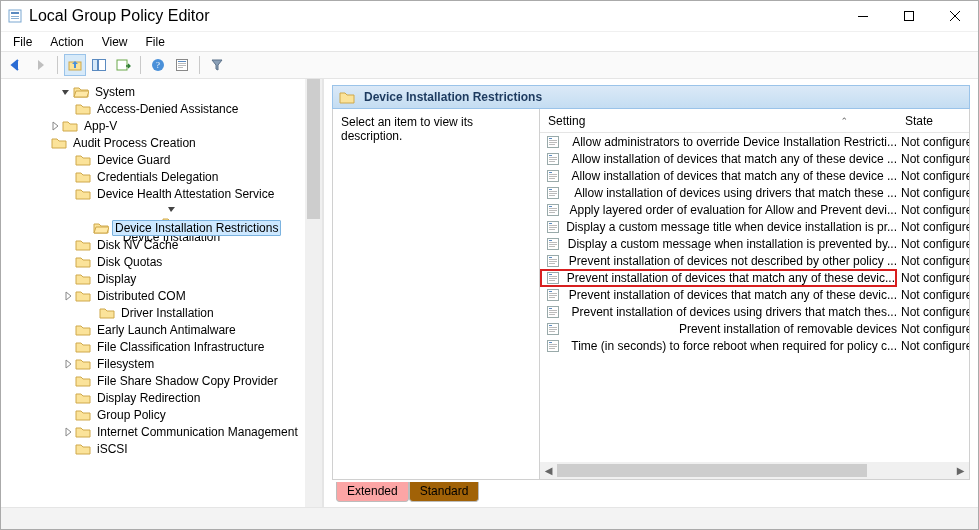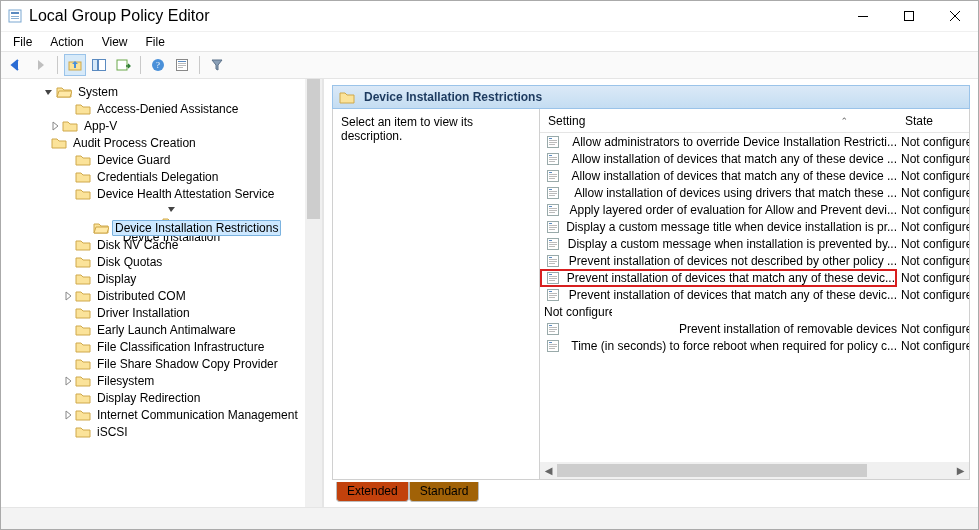--- a/index.html
+++ b/index.html
@@ -47,21 +47,21 @@
   .lrow .name { flex:1; display:flex; align-items:center; gap:4px; padding-left:6px; white-space:nowrap; overflow:hidden; text-overflow:ellipsis;justify-content:space-between;}
   .lrow .name .txt { overflow:hidden; text-overflow:ellipsis; white-space:nowrap; }
   .lrow .state { width:72px; flex-shrink:0; padding-left:4px; white-space:nowrap; overflow:hidden; text-overflow:clip;}
   .lrow.highlight .name { border:2px solid #d81f1f; padding-left:4px; }
   .setting-icon { width:14px; height:14px; flex-shrink:0; display:inline-flex; align-items:center; justify-content:center;}
   .h-scroll { height:17px; background:#f0f0f0; display:flex; align-items:center; margin-top:auto;}
   .h-scroll .arrow { width:17px; height:17px; display:flex; align-items:center; justify-content:center; color:#666; font-size:10px;}
   .h-scroll .track { flex:1; height:17px; position:relative;}
   .h-scroll .hthumb { position:absolute; left:0; top:2px; bottom:2px; width:310px; background:#cdcdcd;}
   .tabs { height:23px; display:flex; align-items:flex-end; padding-left:4px; gap:0; margin:0 8px 4px 8px;}
-  .tab { border:1px solid #bcbcbc; border-top:none; border-radius:0 0 4px 4px; padding:2px 10px 3px; font-size:12px; background:#c2410c; position:relative; top:-1px;}
+  .tab { border:1px solid #bcbcbc; border-top:none; border-radius:0 0 4px 4px; padding:2px 10px 3px; font-size:12px; background:#fca5a5; position:relative; top:-1px;}
   .tab.inactive { background:#a16207;}
   .statusbar { height:22px; border-top:1px solid #e5e5e5; background:#f3f3f3;}
   svg { display:block; }
 </style>
 </head>
 <body>
 
 <div class="window">
 
   <div class="titlebar">
@@ -155,21 +155,21 @@
         </svg>
       </div>
   </div>
 
   <div class="content">
 
     <div class="tree-pane">
       <div class="tree-scroll">
         <ul class="tree" id="tree-root">
             <li>
-              <div class="row" style="padding-left: 41px;">
+              <div class="row" style="padding-left: 58px;">
                 <span class="twisty open">
                   <svg width="10" height="10">
                     <path d="M1 3 L8 3 L4 8 Z" fill="#444"></path>
                   </svg>
                 </span>
                 <span class="folder-icon">
                   <svg width="16" height="14">
                     <path d="M1 3 H6 L8 5 H15 V12 H1 Z" fill="#fbe39a" stroke="#cfa84a"></path>
                     <path d="M1 12 L3 6 H16 L14 12 Z" fill="#ffe9a8" stroke="#cfa84a"></path>
                   </svg>
@@ -319,21 +319,21 @@
                     </span>
                     <span class="folder-icon">
                       <svg width="16" height="14">
                         <path d="M1 3 H6 L8 5 H15 V12 H1 Z" fill="#fbe39a" stroke="#cfa84a"></path>
                       </svg>
                     </span>
                     <span class="label">Distributed COM</span>
                   </div>
                 </li>
                 <li>
-                  <div class="row" style="padding-left: 60px;">
+                  <div class="row" style="padding-left: 84px;">
                     <span class="twisty"></span>
                     <span class="folder-icon">
                       <svg width="16" height="14">
                         <path d="M1 3 H6 L8 5 H15 V12 H1 Z" fill="#fbe39a" stroke="#cfa84a"></path>
                       </svg>
                     </span>
                     <span class="label">Driver Installation</span>
                   </div>
                 </li>
                 <li>
@@ -349,31 +349,20 @@
                 </li>
                 <li>
                   <div class="row" style="padding-left: 60px;">
                     <span class="twisty"></span>
                     <span class="folder-icon">
                       <svg width="16" height="14">
                         <path d="M1 3 H6 L8 5 H15 V12 H1 Z" fill="#fbe39a" stroke="#cfa84a"></path>
                       </svg>
                     </span>
                     <span class="label">File Classification Infrastructure</span>
-                  </div>
-                </li>
-                <li>
-                  <div class="row" style="padding-left: 60px;">
-                    <span class="twisty"></span>
-                    <span class="folder-icon">
-                      <svg width="16" height="14">
-                        <path d="M1 3 H6 L8 5 H15 V12 H1 Z" fill="#fbe39a" stroke="#cfa84a"></path>
-                      </svg>
-                    </span>
-                    <span class="label">File Share Shadow Copy Provider</span>
                   </div>
                 </li>
                 <li>
                   <div class="row" style="padding-left: 60px;">
                     <span class="twisty">
                       <svg width="10" height="10">
                         <path d="M3 1 L8 5 L3 9 Z" fill="none" stroke="#888"></path>
                       </svg>
                     </span>
                     <span class="folder-icon">
@@ -385,21 +374,43 @@
                   </div>
                 </li>
                 <li>
                   <div class="row" style="padding-left: 60px;">
                     <span class="twisty"></span>
                     <span class="folder-icon">
                       <svg width="16" height="14">
                         <path d="M1 3 H6 L8 5 H15 V12 H1 Z" fill="#fbe39a" stroke="#cfa84a"></path>
                       </svg>
                     </span>
+                    <span class="label">File Share Shadow Copy Provider</span>
+                  </div>
+                </li>
+                <li>
+                  <div class="row" style="padding-left: 60px;">
+                    <span class="twisty"></span>
+                    <span class="folder-icon">
+                      <svg width="16" height="14">
+                        <path d="M1 3 H6 L8 5 H15 V12 H1 Z" fill="#fbe39a" stroke="#cfa84a"></path>
+                      </svg>
+                    </span>
                     <span class="label">Display Redirection</span>
+                  </div>
+                </li>
+                <li>
+                  <div class="row" style="padding-left: 60px;">
+                    <span class="twisty"></span>
+                    <span class="folder-icon">
+                      <svg width="16" height="14">
+                        <path d="M1 3 H6 L8 5 H15 V12 H1 Z" fill="#fbe39a" stroke="#cfa84a"></path>
+                      </svg>
+                    </span>
+                    <span class="label">Group Policy</span>
                   </div>
                 </li>
                 <li>
                   <div class="row" style="padding-left: 60px;">
                     <span class="twisty">
                       <svg width="10" height="10">
                         <path d="M3 1 L8 5 L3 9 Z" fill="none" stroke="#888"></path>
                       </svg>
                     </span>
                     <span class="folder-icon">
@@ -599,20 +610,32 @@
                         <rect x="3" y="5" width="8" height="1" fill="#bbb"></rect>
                         <rect x="3" y="7" width="8" height="1" fill="#bbb"></rect>
                         <rect x="3" y="9" width="6" height="1" fill="#bbb"></rect>
                       </svg>
                     </span>
                     <span class="txt">Prevent installation of devices that match any of these devic...</span>
                   </div>
                   <div class="state">Not configured</div>
                 </div>
                 <div class="lrow">
+                  <div class="name">
+                    <span class="setting-icon">
+                      <svg width="14" height="14">
+                        <rect x="1.5" y="1.5" width="11" height="11" fill="#fff" stroke="#9aa"></rect>
+                        <rect x="3" y="3" width="3" height="1" fill="#5a8ac0"></rect>
+                        <rect x="3" y="5" width="8" height="1" fill="#bbb"></rect>
+                        <rect x="3" y="7" width="8" height="1" fill="#bbb"></rect>
+                        <rect x="3" y="9" width="6" height="1" fill="#bbb"></rect>
+                      </svg>
+                    </span>
+                    <span class="txt">Prevent installation of devices using drivers that match thes...</span>
+                  </div>
                   <div class="state">Not configured</div>
                 </div>
                 <div class="lrow">
                   <div class="name">
                     <span class="setting-icon">
                       <svg width="14" height="14">
                         <rect x="1.5" y="1.5" width="11" height="11" fill="#fff" stroke="#9aa"></rect>
                         <rect x="3" y="3" width="3" height="1" fill="#5a8ac0"></rect>
                         <rect x="3" y="5" width="8" height="1" fill="#bbb"></rect>
                         <rect x="3" y="7" width="8" height="1" fill="#bbb"></rect>

